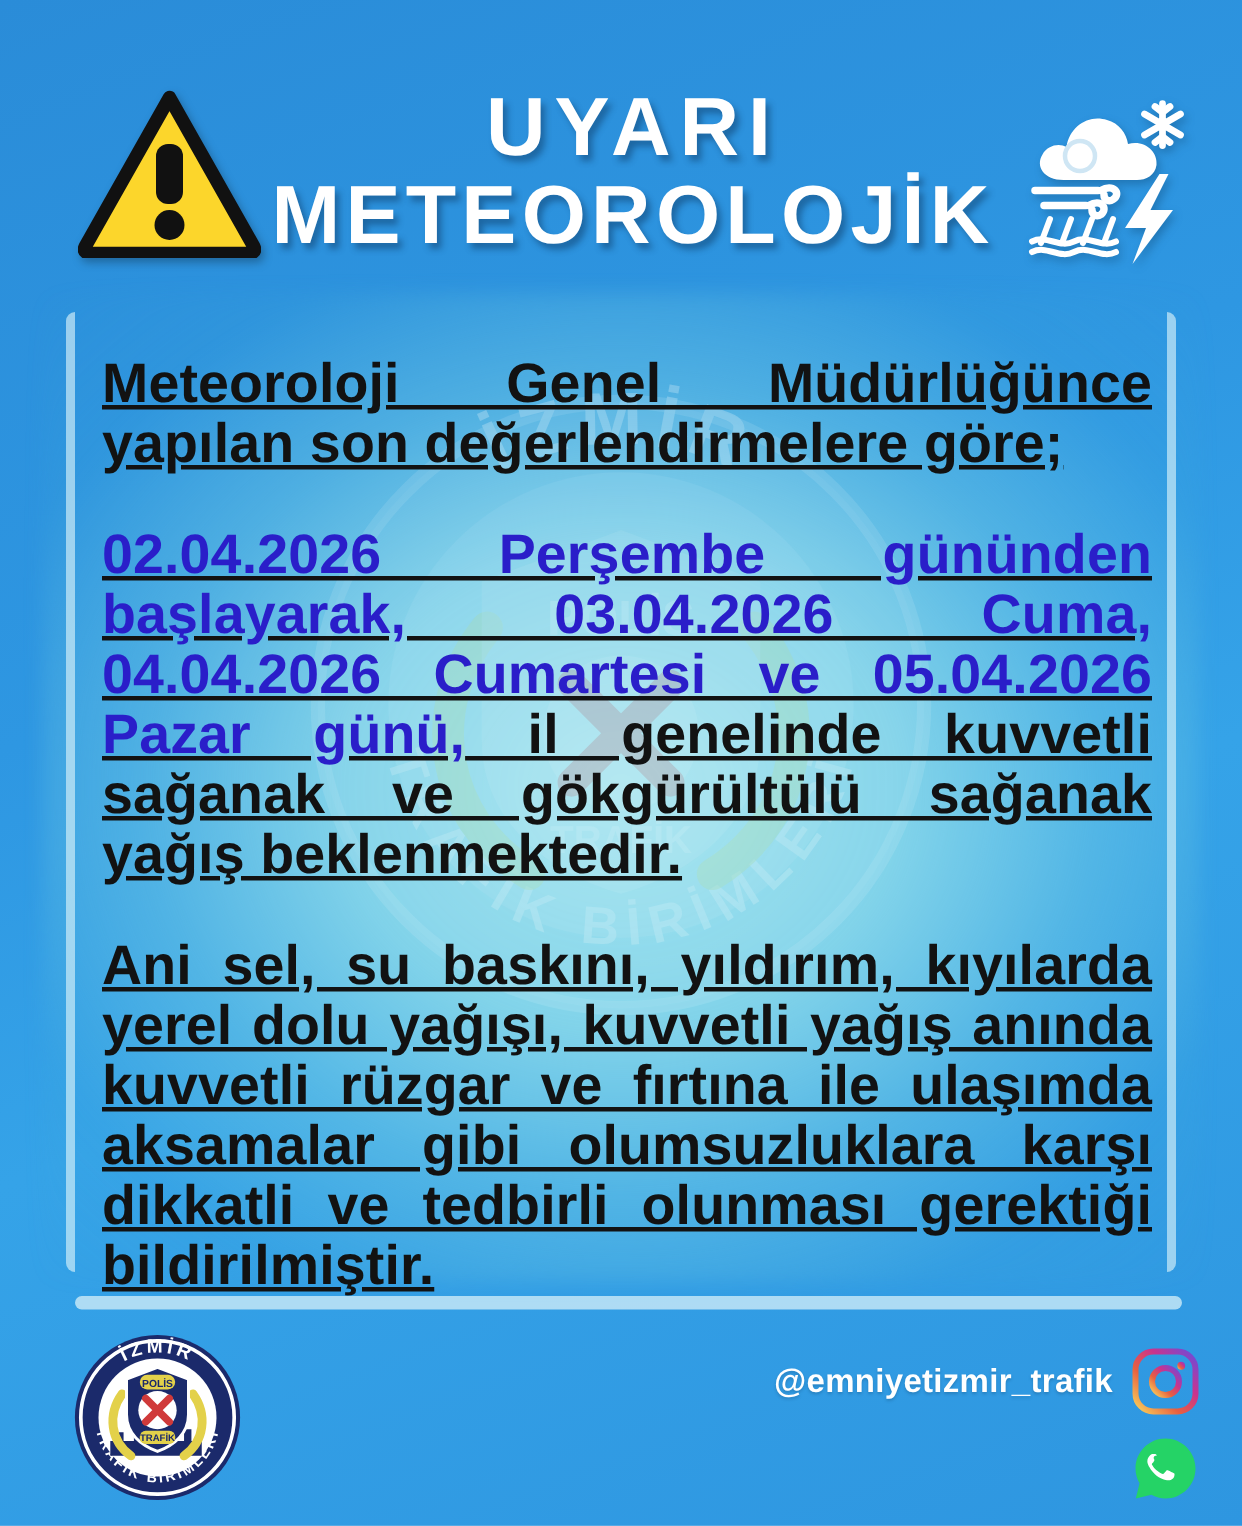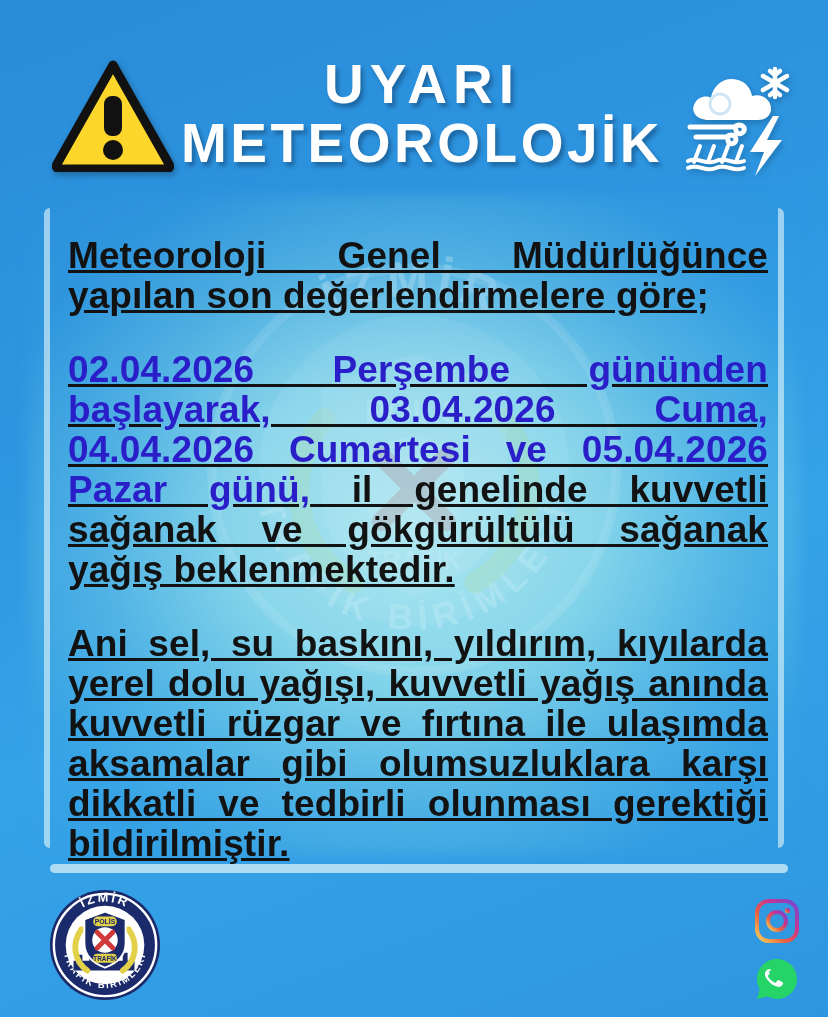--- a/index.html
+++ b/index.html
@@ -286,20 +286,21 @@
     <text x="60" y="39" text-anchor="middle" font-family="'Liberation Sans', sans-serif" font-size="7" font-weight="700" fill="#1b2a6b">POLİS</text>
     <circle cx="60" cy="55" r="13" fill="#ffffff"></circle>
     <path d="M52,47 L68,63 M68,47 L52,63" stroke="#d03a3a" stroke-width="5" stroke-linecap="round"></path>
     <rect x="48" y="69" width="24" height="9" rx="4" fill="#e3d14a"></rect>
     <text x="60" y="76" text-anchor="middle" font-family="'Liberation Sans', sans-serif" font-size="6.5" font-weight="700" fill="#1b2a6b">TRAFİK</text>
   </svg>
 
   <div class="social">
 
     <div class="social-row">
+      <span class="social-label">@emniyetizmir_trafik</span>
       <svg class="social-ico" viewBox="0 0 46 46">
         <defs>
           <linearGradient id="igGrad" x1="0" y1="1" x2="1" y2="0">
             <stop offset="0%" stop-color="#f9d45c"></stop>
             <stop offset="35%" stop-color="#e8603f"></stop>
             <stop offset="65%" stop-color="#c9338e"></stop>
             <stop offset="100%" stop-color="#6a4ddb"></stop>
           </linearGradient>
         </defs>
         <rect x="3" y="3" width="40" height="40" rx="12" fill="none" stroke="url(#igGrad)" stroke-width="4"></rect>

